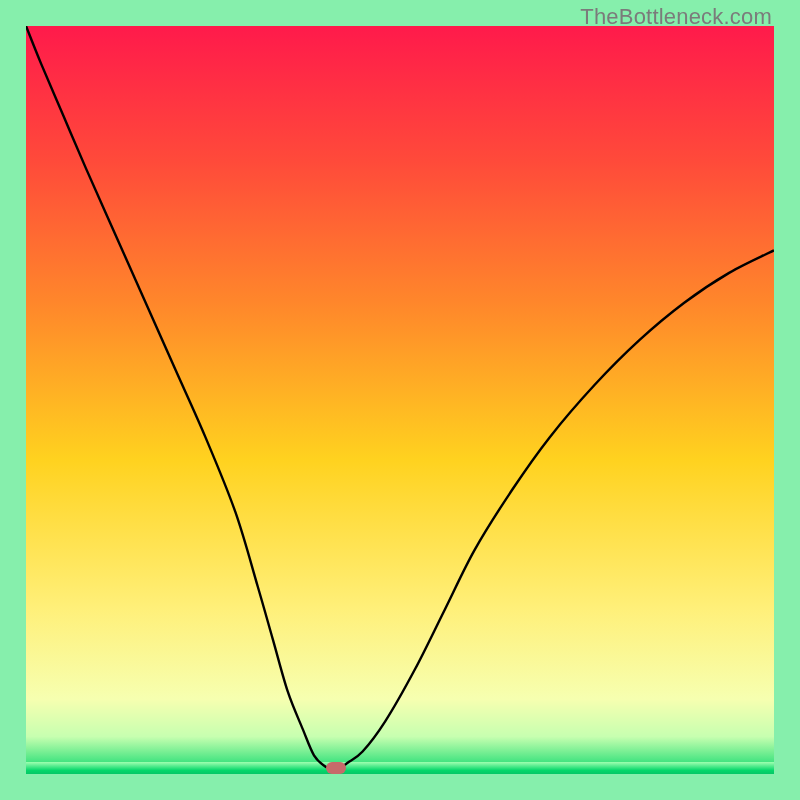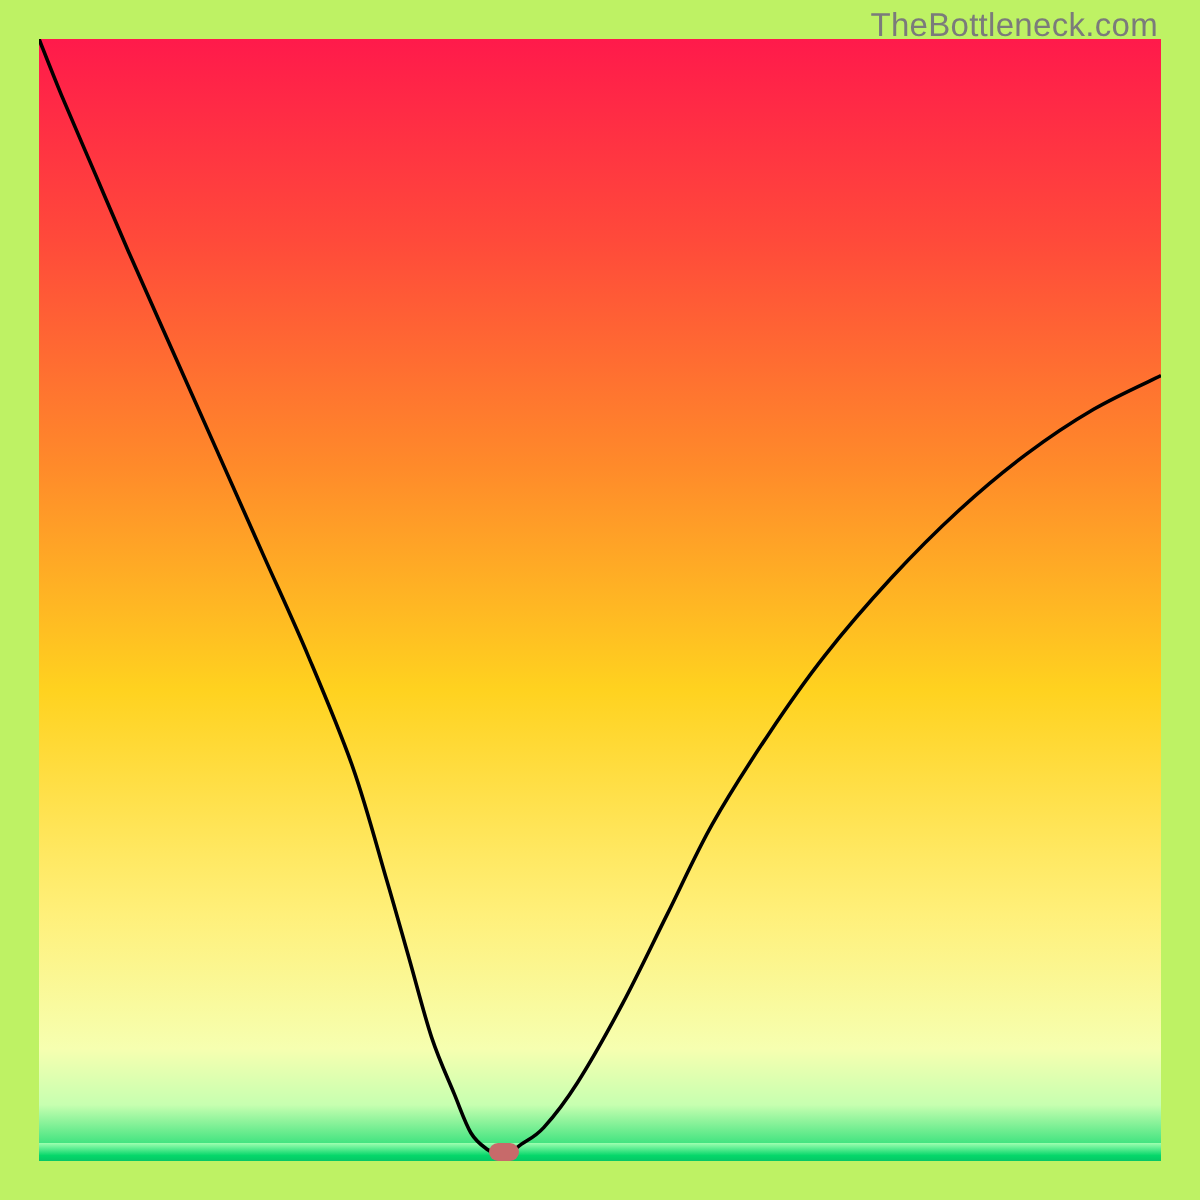--- a/index.html
+++ b/index.html
@@ -8,21 +8,21 @@
     width: 800px;
     height: 800px;
     background: #000;
     overflow: hidden;
     font-family: Arial, Helvetica, sans-serif;
   }
   .frame {
     position: relative;
     width: 800px;
     height: 800px;
-    background: #bef264;
+    background: #86efac;
   }
   .plot-area {
     position: absolute;
     left: 26px;
     top: 26px;
     width: 748px;
     height: 748px;
     
   }
   .green-stripe {

